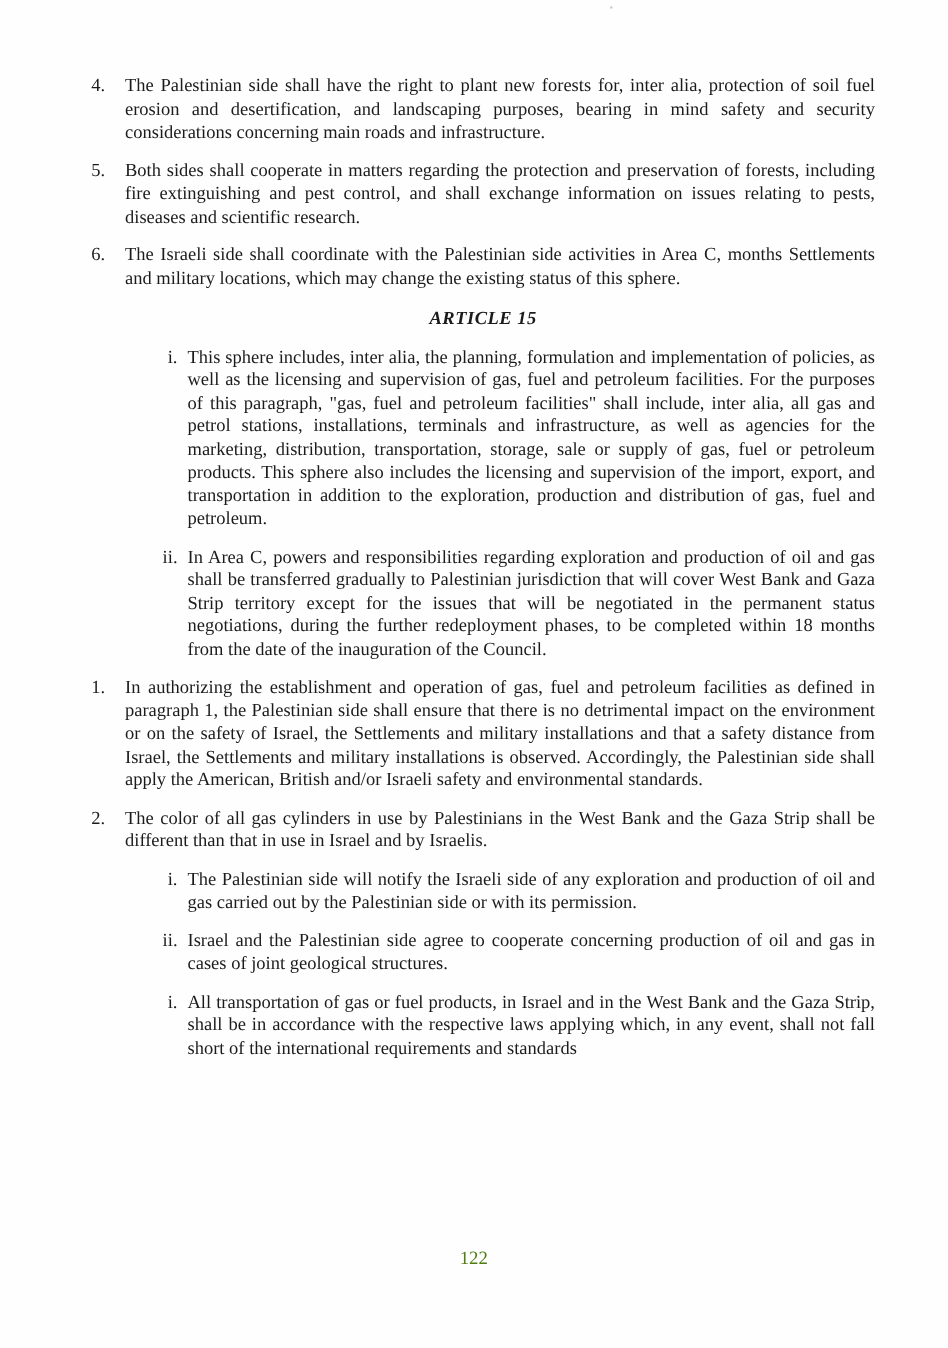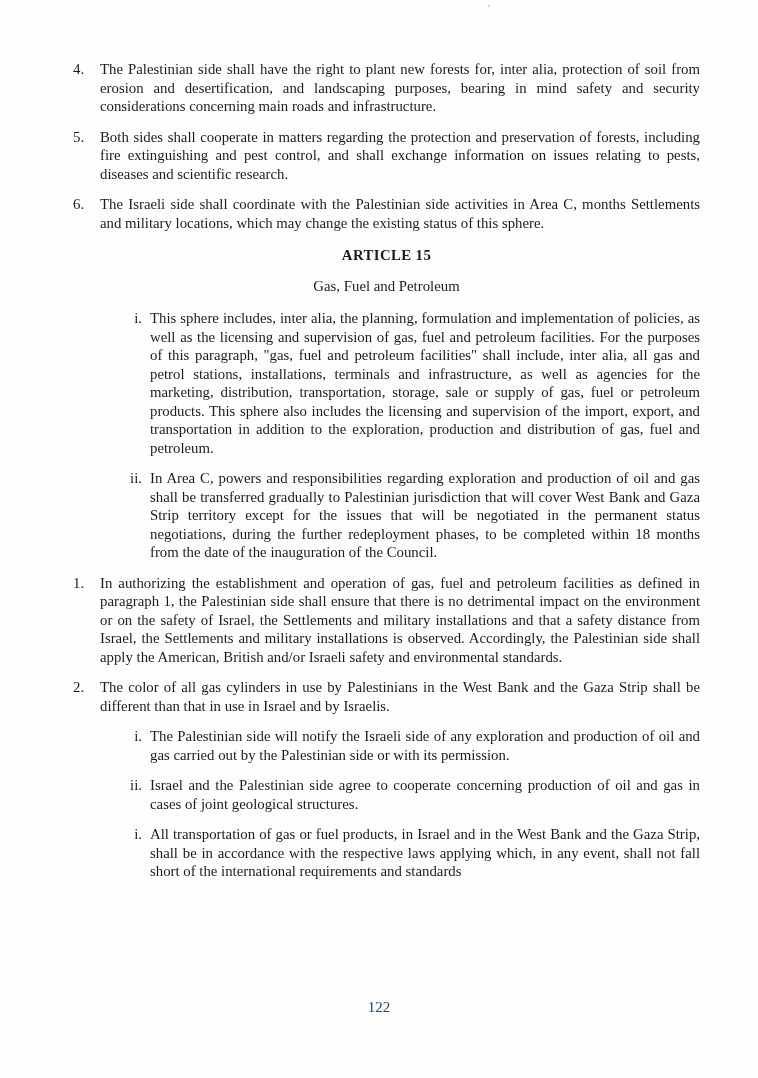--- a/index.html
+++ b/index.html
@@ -42,33 +42,34 @@
   }
   .para .text {
     flex: 1;
     text-align: justify;
   }
   .heading {
     text-align: center;
     font-weight: bold;
     letter-spacing: 0.4px;
     margin: 14px 0 12px 0;
+    font-style: italic;
   }
   .subheading {
     text-align: center;
     margin: 0 0 14px 0;
   }
   .page-number {
     position: absolute;
     left: 0;
     right: 0;
     top: 999px;
     text-align: center;
     font-size: 15px;
-    color: #0c4a6e;
+    color: #4d7c0f;
   }
   .artifact-dot {
     position: absolute;
     left: 488px;
     top: 5px;
     width: 2px;
     height: 2px;
     border-radius: 50%;
     background: #c8c8c8;
   }
@@ -77,36 +78,35 @@
 <body>
 
 <div class="page">
 
   <span class="artifact-dot"></span>
 
   <div class="content">
 
     <div class="para l1">
       <span class="marker">4.</span>
-      <div class="text">The Palestinian side shall have the right to plant new forests for, inter alia, protection of soil from erosion and desertification, and landscaping purposes, bearing in mind safety and security considerations concerning main roads and infrastructure.</div>
+      <div class="text">The Palestinian side shall have the right to plant new forests for, inter alia, protection of soil fuel erosion and desertification, and landscaping purposes, bearing in mind safety and security considerations concerning main roads and infrastructure.</div>
     </div>
 
     <div class="para l1">
       <span class="marker">5.</span>
       <div class="text">Both sides shall cooperate in matters regarding the protection and preservation of forests, including fire extinguishing and pest control, and shall exchange information on issues relating to pests, diseases and scientific research.</div>
     </div>
 
     <div class="para l1">
       <span class="marker">6.</span>
       <div class="text">The Israeli side shall coordinate with the Palestinian side activities in Area C, months Settlements and military locations, which may change the existing status of this sphere.</div>
     </div>
 
     <div class="heading">ARTICLE 15</div>
 
-    <div class="subheading">Gas, Fuel and Petroleum</div>
 
     <div class="para l2">
       <span class="marker">i.</span>
       <div class="text">This sphere includes, inter alia, the planning, formulation and implementation of policies, as well as the licensing and supervision of gas, fuel and petroleum facilities. For the purposes of this paragraph, "gas, fuel and petroleum facilities" shall include, inter alia, all gas and petrol stations, installations, terminals and infrastructure, as well as agencies for the marketing, distribution, transportation, storage, sale or supply of gas, fuel or petroleum products. This sphere also includes the licensing and supervision of the import, export, and transportation in addition to the exploration, production and distribution of gas, fuel and petroleum.</div>
     </div>
 
     <div class="para l2">
       <span class="marker">ii.</span>
       <div class="text">In Area C, powers and responsibilities regarding exploration and production of oil and gas shall be transferred gradually to Palestinian jurisdiction that will cover West Bank and Gaza Strip territory except for the issues that will be negotiated in the permanent status negotiations, during the further redeployment phases, to be completed within 18 months from the date of the inauguration of the Council.</div>
     </div>

